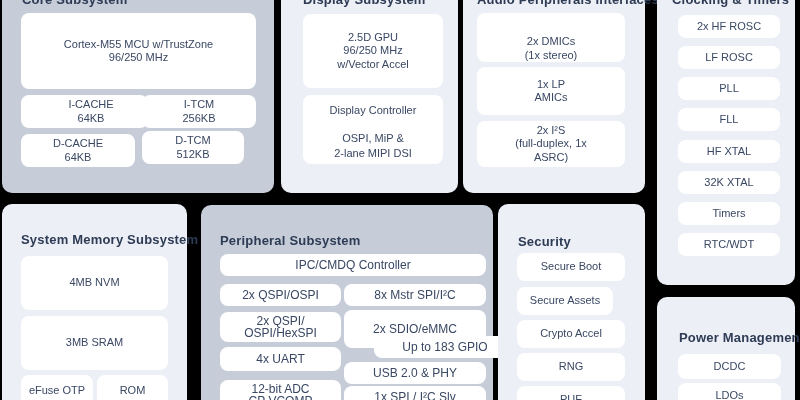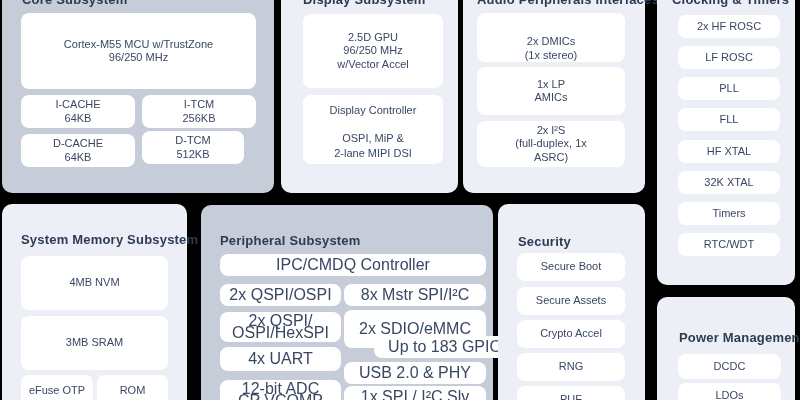--- a/index.html
+++ b/index.html
@@ -17,35 +17,35 @@
   .light{background:var(--panel-light);}
   .ptitle{
     position:absolute;font-size:13px;font-weight:bold;
     color:var(--title-text);letter-spacing:.2px;white-space:nowrap;line-height:15px;
   }
   .box{
     position:absolute;background:var(--box);border-radius:8px;
     display:flex;flex-direction:column;align-items:center;justify-content:center;
     text-align:center;color:var(--box-text);font-size:11px;line-height:13.5px;
   }
-  .box.sm{font-size:16px;line-height:12px;}
+  .box.sm{font-size:12px;line-height:12px;}
   .box.start{justify-content:flex-start;}
   .gap-top{margin-top:13px;line-height:15px;}
   .line{white-space:nowrap;}
 </style>
 </head>
 <body>
 
 <div class="panel gray" style="left:2px;top:-38px;width:272px;height:231px;">
   <div class="ptitle" style="left:20px;top:30px;">Core Subsystem</div>
   <div class="box" style="left:19px;top:51px;width:235px;height:76px;">
     <div class="line">Cortex-M55 MCU w/TrustZone</div>
     <div class="line">96/250 MHz</div>
   </div>
-  <div class="box" style="left:19px;top:133px;width:114px;height:33px;">
+  <div class="box" style="left:19px;top:133px;width:114px;height:33px;padding-left:13px;">
     <div class="line">I-CACHE</div>
     <div class="line">64KB</div>
   </div>
   <div class="box" style="left:140px;top:133px;width:114px;height:33px;">
     <div class="line">I-TCM</div>
     <div class="line">256KB</div>
   </div>
   <div class="box" style="left:19px;top:172px;width:114px;height:33px;">
     <div class="line">D-CACHE</div>
     <div class="line">64KB</div>
@@ -127,21 +127,21 @@
   <div class="box sm" style="left:143px;top:79px;width:142px;height:22px;">8x Mstr SPI/I²C</div>
   <div class="box sm" style="left:143px;top:105px;width:142px;height:38px;">2x SDIO/eMMC</div>
   <div class="box sm" style="left:143px;top:131px;width:142px;height:22px;margin-left:30px;">Up to 183 GPIO</div>
   <div class="box sm" style="left:143px;top:157px;width:142px;height:22px;">USB 2.0 &amp; PHY</div>
   <div class="box sm" style="left:143px;top:181px;width:142px;height:22px;">1x SPI / I²C Slv</div>
 </div>
 
 <div class="panel light" style="left:498px;top:204px;width:147px;height:240px;">
   <div class="ptitle" style="left:20px;top:30px;">Security</div>
   <div class="box" style="left:19px;top:49px;width:108px;height:28px;">Secure Boot</div>
-  <div class="box" style="left:19px;top:83px;width:108px;height:28px;">Secure Assets</div>
+  <div class="box" style="left:19px;top:83px;width:96px;height:28px;">Secure Assets</div>
   <div class="box" style="left:19px;top:116px;width:108px;height:28px;">Crypto Accel</div>
   <div class="box" style="left:19px;top:149px;width:108px;height:28px;">RNG</div>
   <div class="box" style="left:19px;top:182px;width:108px;height:28px;">PUF</div>
 </div>
 
 <div class="panel light" style="left:657px;top:297px;width:138px;height:140px;">
   <div class="ptitle" style="left:22px;top:33px;">Power Management</div>
   <div class="box" style="left:21px;top:57px;width:103px;height:25px;">DCDC</div>
   <div class="box" style="left:21px;top:86px;width:103px;height:25px;">LDOs</div>
 </div>

